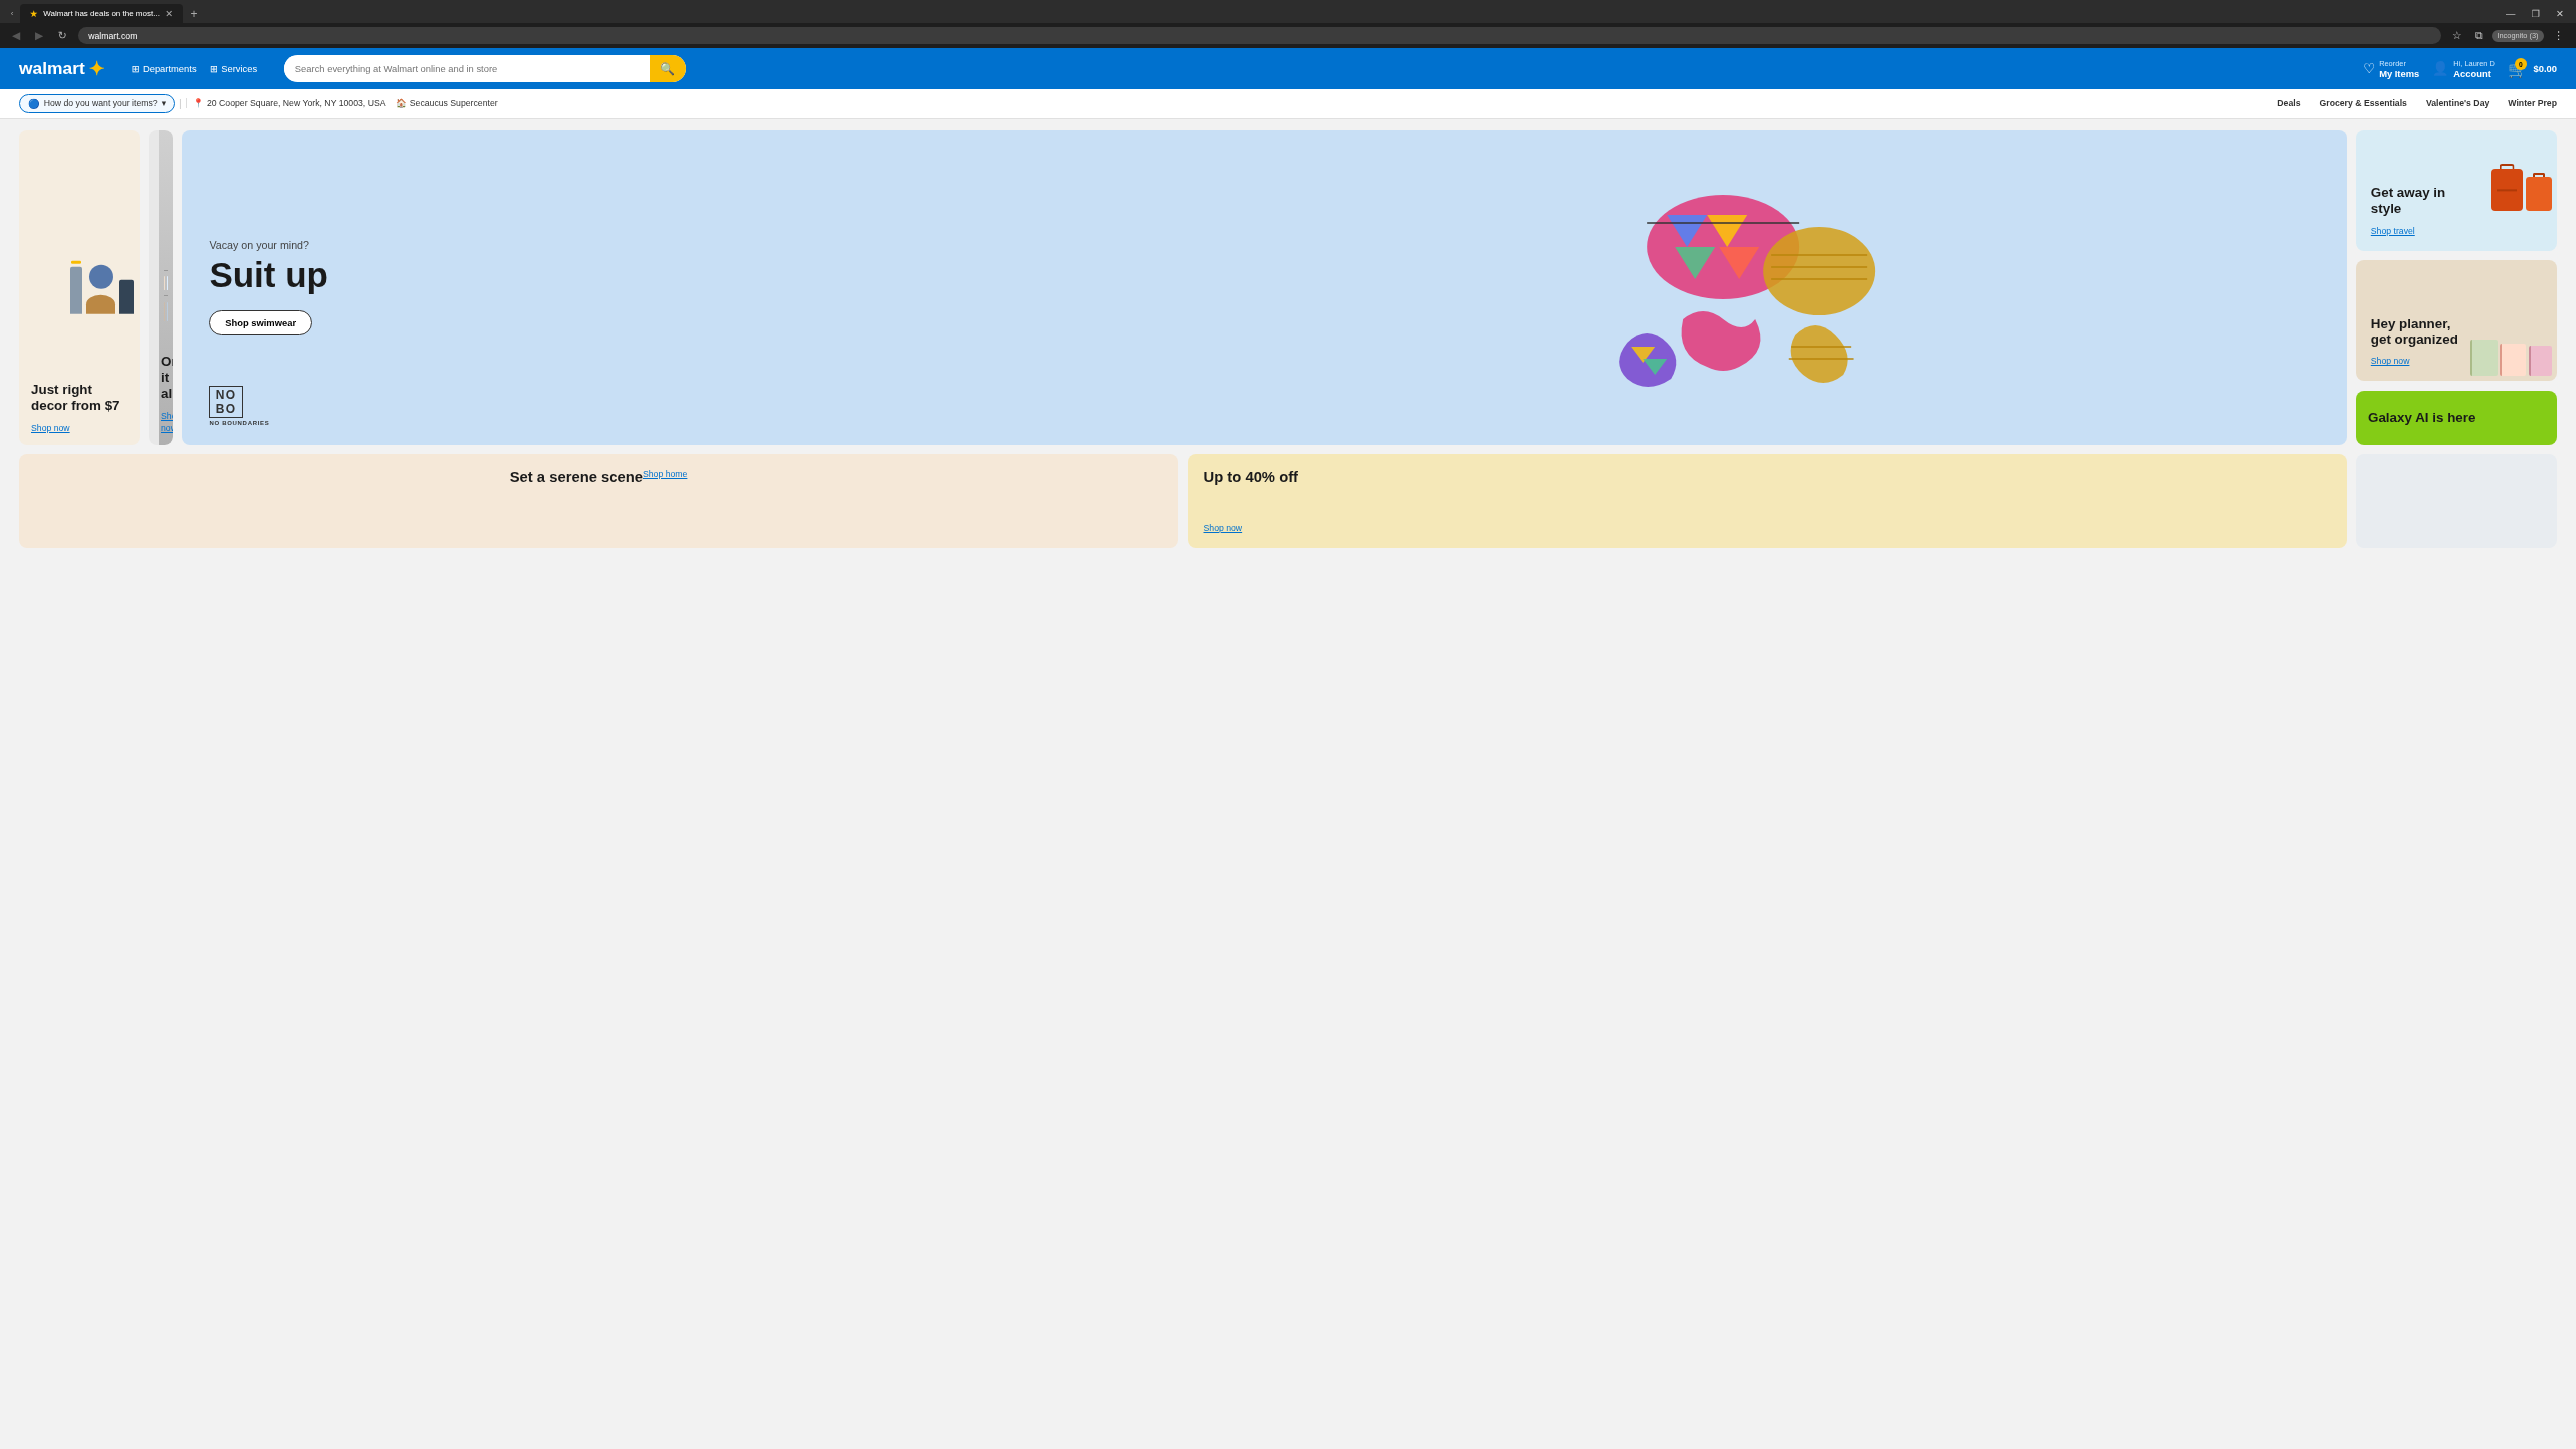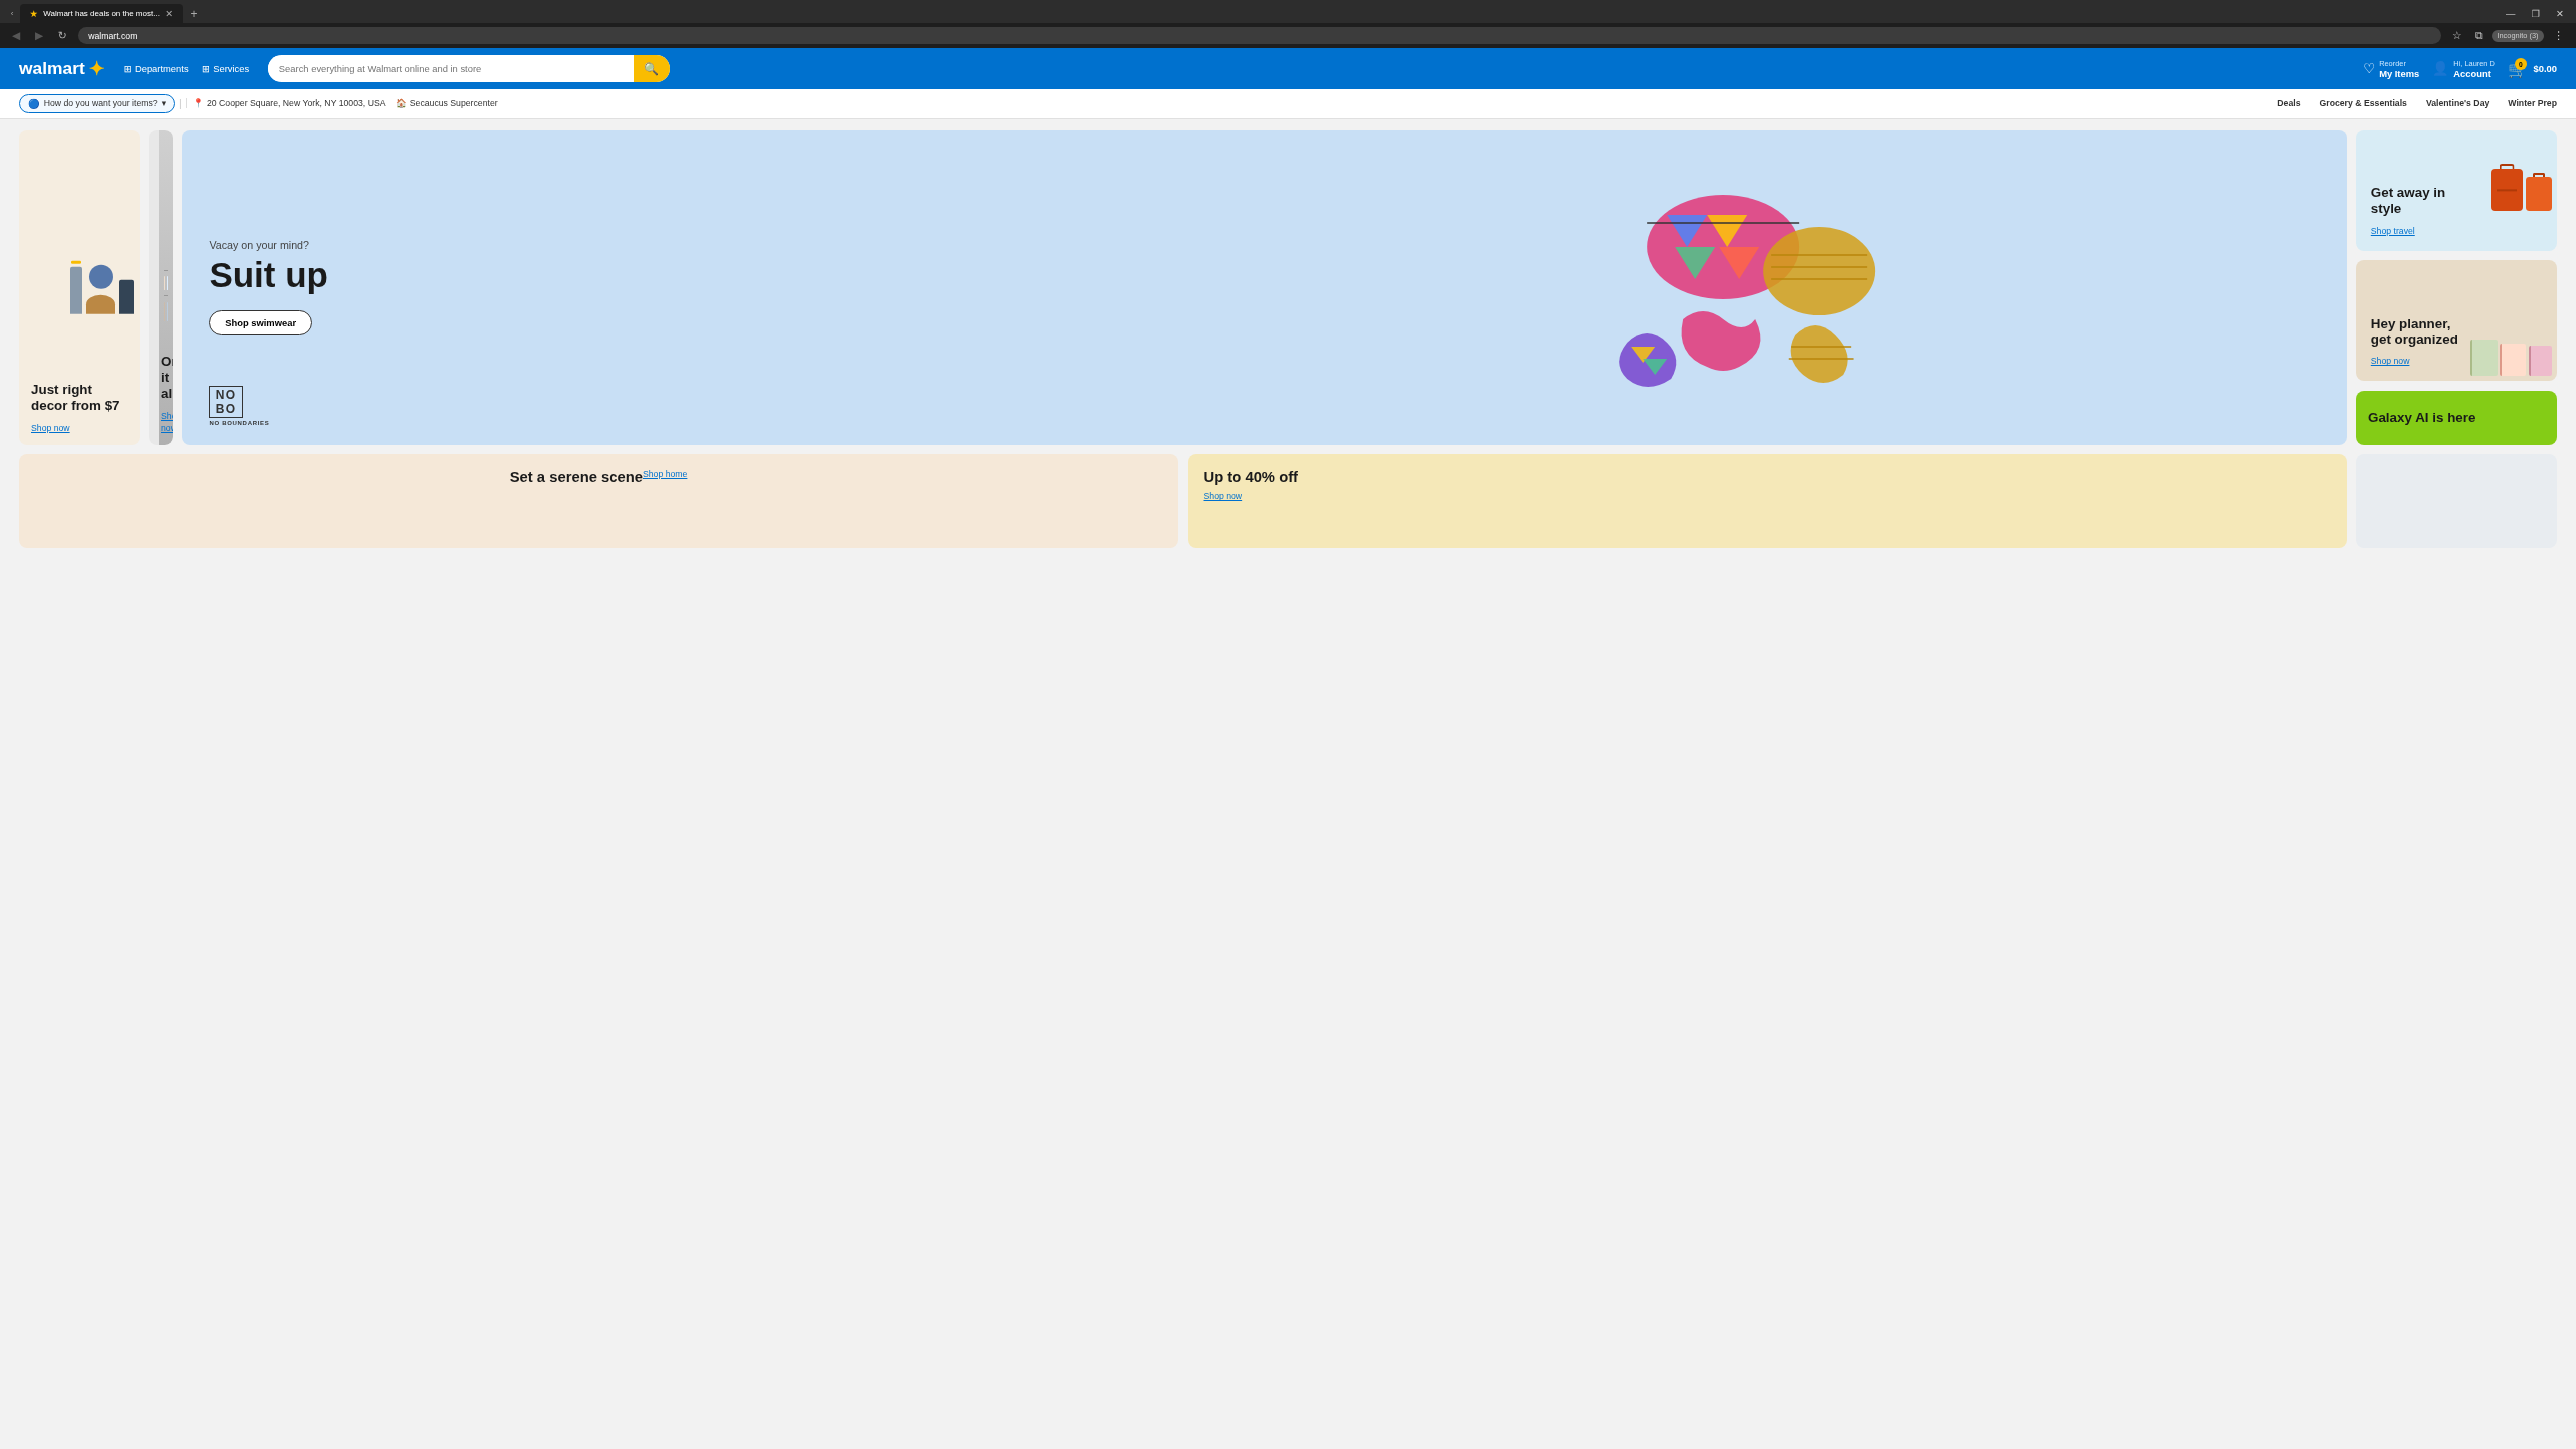--- a/index.html
+++ b/index.html
@@ -123,21 +123,21 @@
       padding: 1.3px 5.4px;
       border-radius: 6.7px;
     }
 
     
     .walmart-header {
       background: #0071ce;
       padding: 6.7px 19px;
       display: flex;
       align-items: center;
-      gap: 19px;
+      gap: 27px;
     }
     .walmart-logo {
       display: flex;
       align-items: center;
       gap: 4px;
       color: #fff;
       font-size: 17.4px;
       font-weight: bold;
       text-decoration: none;
       cursor: pointer;
@@ -537,21 +537,21 @@
     }
     .card-percent {
       background: #f5e8b8;
       border-radius: 8px;
       padding: 14.8px 16px;
       cursor: pointer;
       position: relative;
       min-height: 94px;
       display: flex;
       flex-direction: column;
-      justify-content: flex-start;
+      justify-content: space-between;
     }
     .bottom-title {
       font-size: 14.8px;
       font-weight: bold;
       color: #1a1a1a;
       margin-bottom: 6.7px;
     }
 
     .pipe-sep {
       color: #ccc;

